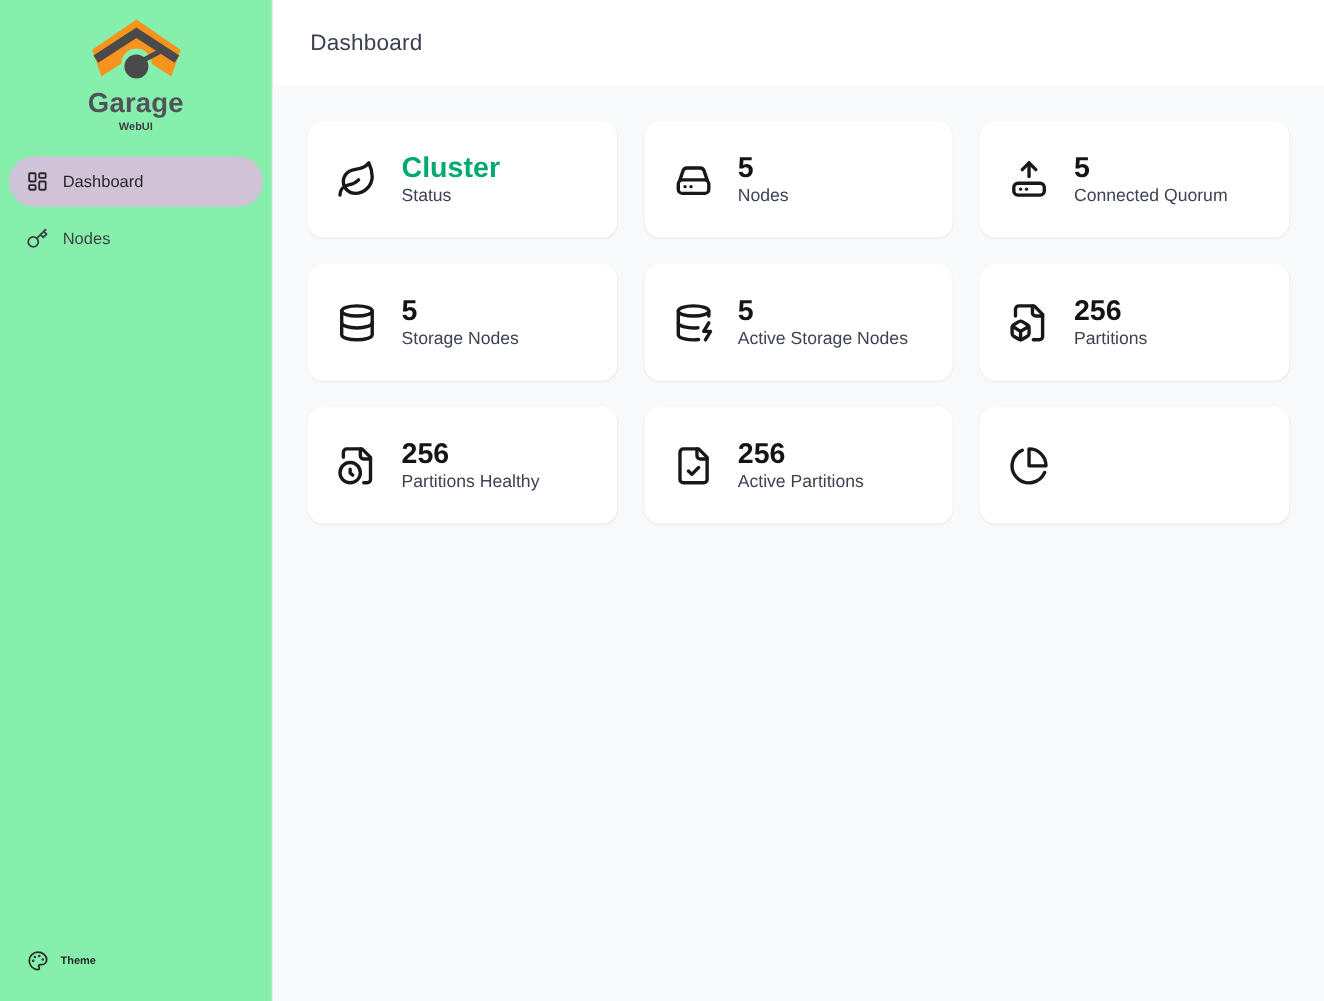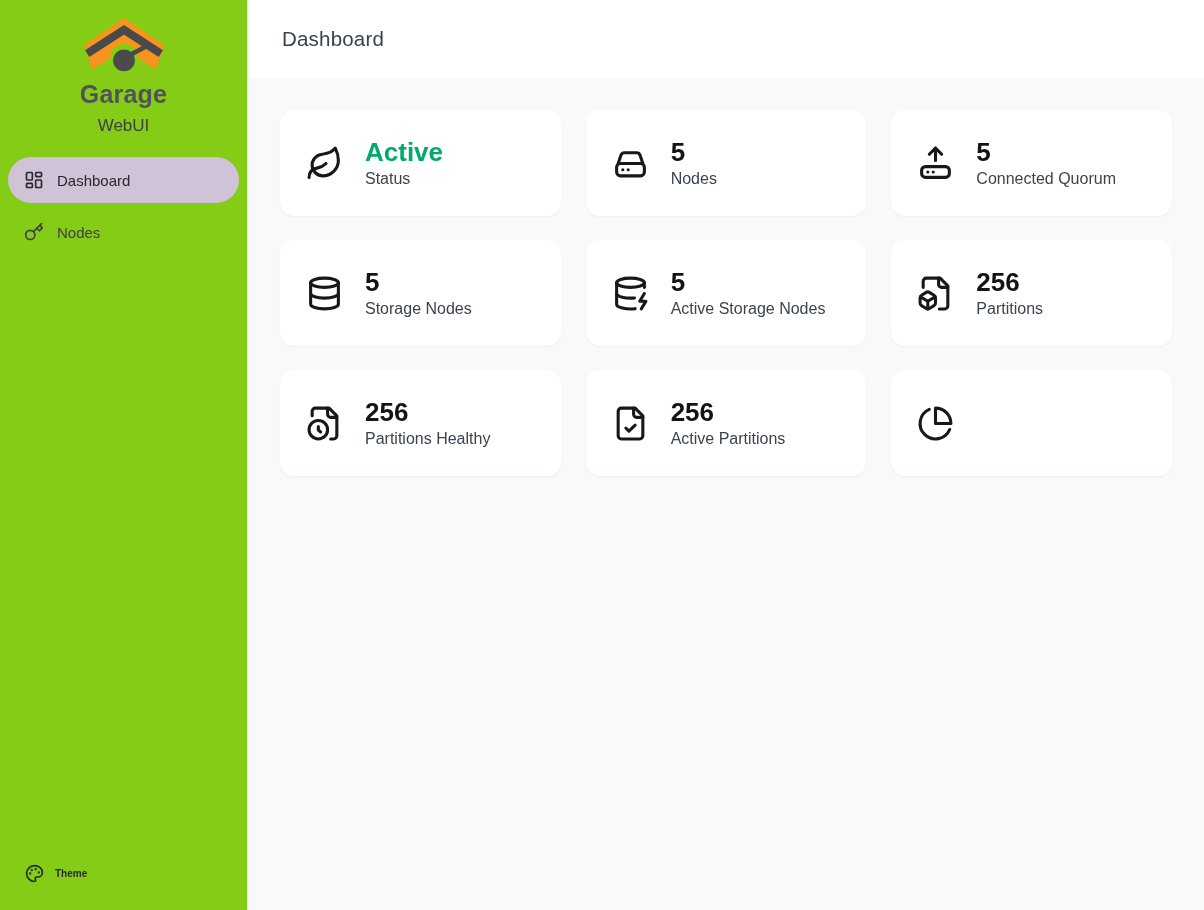--- a/index.html
+++ b/index.html
@@ -18,29 +18,29 @@
     font-family:"Liberation Sans","DejaVu Sans",sans-serif;
     display:flex;
     background:#fff;
     color:var(--ink);
   }
   
   .sidebar{
     width:248px;
     min-width:248px;
     height:100%;
-    background:#84cc16;
+    background:#86efac;
     border-right:1px solid var(--border);
     display:flex;
     flex-direction:column;
   }
   .logo-area{padding:16px 0 0;text-align:center;}
   .logo-area svg{display:block;margin:0 auto;}
   .app-name{font-size:25px;font-weight:700;color:#52525b;margin-top:2px;letter-spacing:.2px;}
-  .app-sub{font-size:17px;font-weight:400;color:#3f3f46;margin-top:7px;}
+  .app-sub{font-size:10px;font-weight:700;color:#3f3f46;margin-top:1px;}
   .nav{margin-top:21px;display:flex;flex-direction:column;gap:6px;padding:0 8px;}
   .nav-item{
     height:46px;border-radius:23px;
     display:flex;align-items:center;gap:13px;
     padding:0 16px;
     font-size:15px;color:#3f3f46;cursor:pointer;
   }
   .nav-item .icn{display:flex;align-items:center;}
   .nav-item svg{width:20px;height:20px;}
   .nav-item.active{background:var(--active-bg);color:#27272a;}
@@ -146,21 +146,21 @@
   <section class="content">
 
     <div class="card">
       <span class="card-icon">
         <svg class="lucide" viewBox="0 0 24 24">
             <path d="M11 20A7 7 0 0 1 9.8 6.1C15.5 5 17 4.48 19 2c1 2 2 4.18 2 8 0 5.5-4.78 10-10 10Z"></path>
             <path d="M2 21c0-3 1.85-5.36 5.08-6C9.5 14.52 12 13 13 12"></path>
           </svg>
       </span>
       <div>
-        <div class="card-value success">Active</div>
+        <div class="card-value success">Cluster</div>
         <div class="card-label">Status</div>
       </div>
     </div>
 
     <div class="card">
       <span class="card-icon">
         <svg class="lucide" viewBox="0 0 24 24">
             <path d="M4 12l1.8-5.4A2.4 2.4 0 0 1 8.1 5h7.8a2.4 2.4 0 0 1 2.3 1.6L20 12"></path>
             <rect x="3" y="12" width="18" height="8" rx="2.5"></rect>
             <line x1="7" y1="16" x2="7.01" y2="16"></line>

